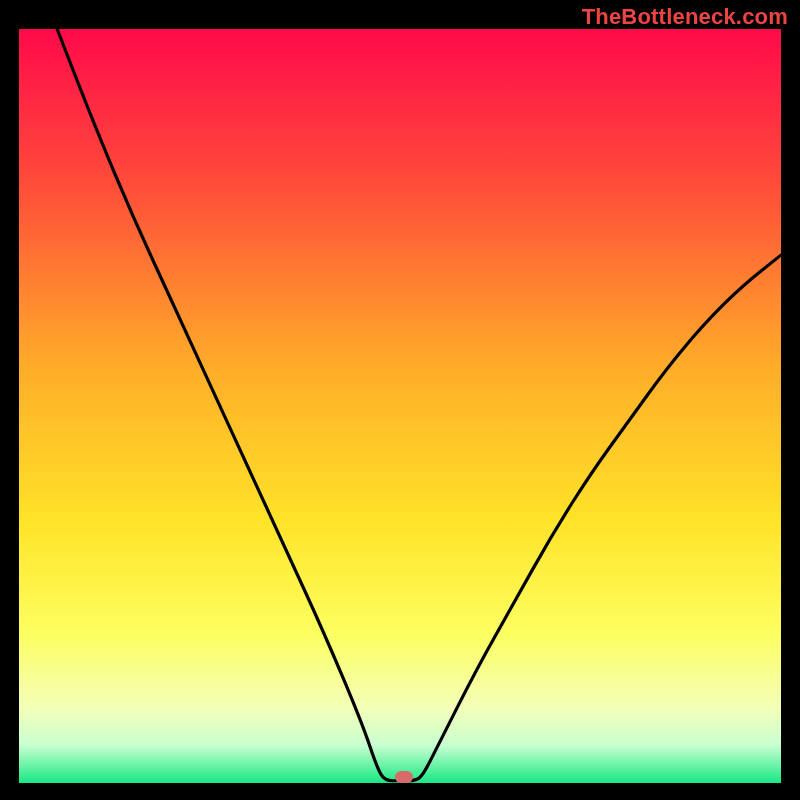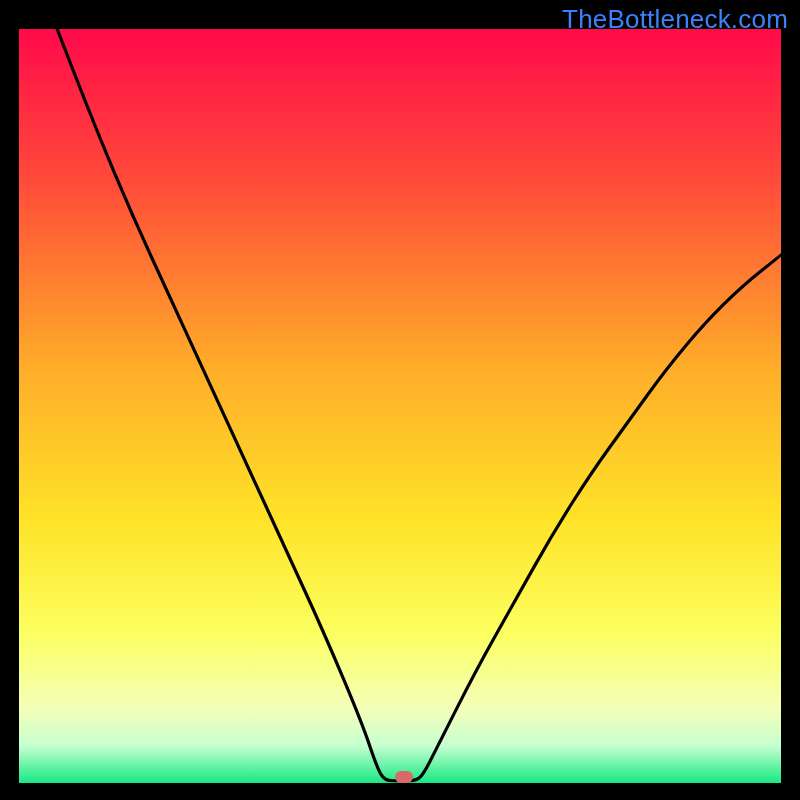--- a/index.html
+++ b/index.html
@@ -13,23 +13,23 @@
   }
   .wrap {
     position: relative;
     width: 800px;
     height: 800px;
   }
   .watermark {
     position: absolute;
     top: 4px;
     right: 12px;
-    color: #3b82f6;
-    font-size: 26px;
-    font-weight: 400;
+    color: #ef4444;
+    font-size: 22px;
+    font-weight: 700;
     letter-spacing: 0.2px;
     z-index: 20;
     user-select: none;
   }
   .plot {
     position: absolute;
     left: 19px;
     top: 29px;
     width: 762px;
     height: 754px;

